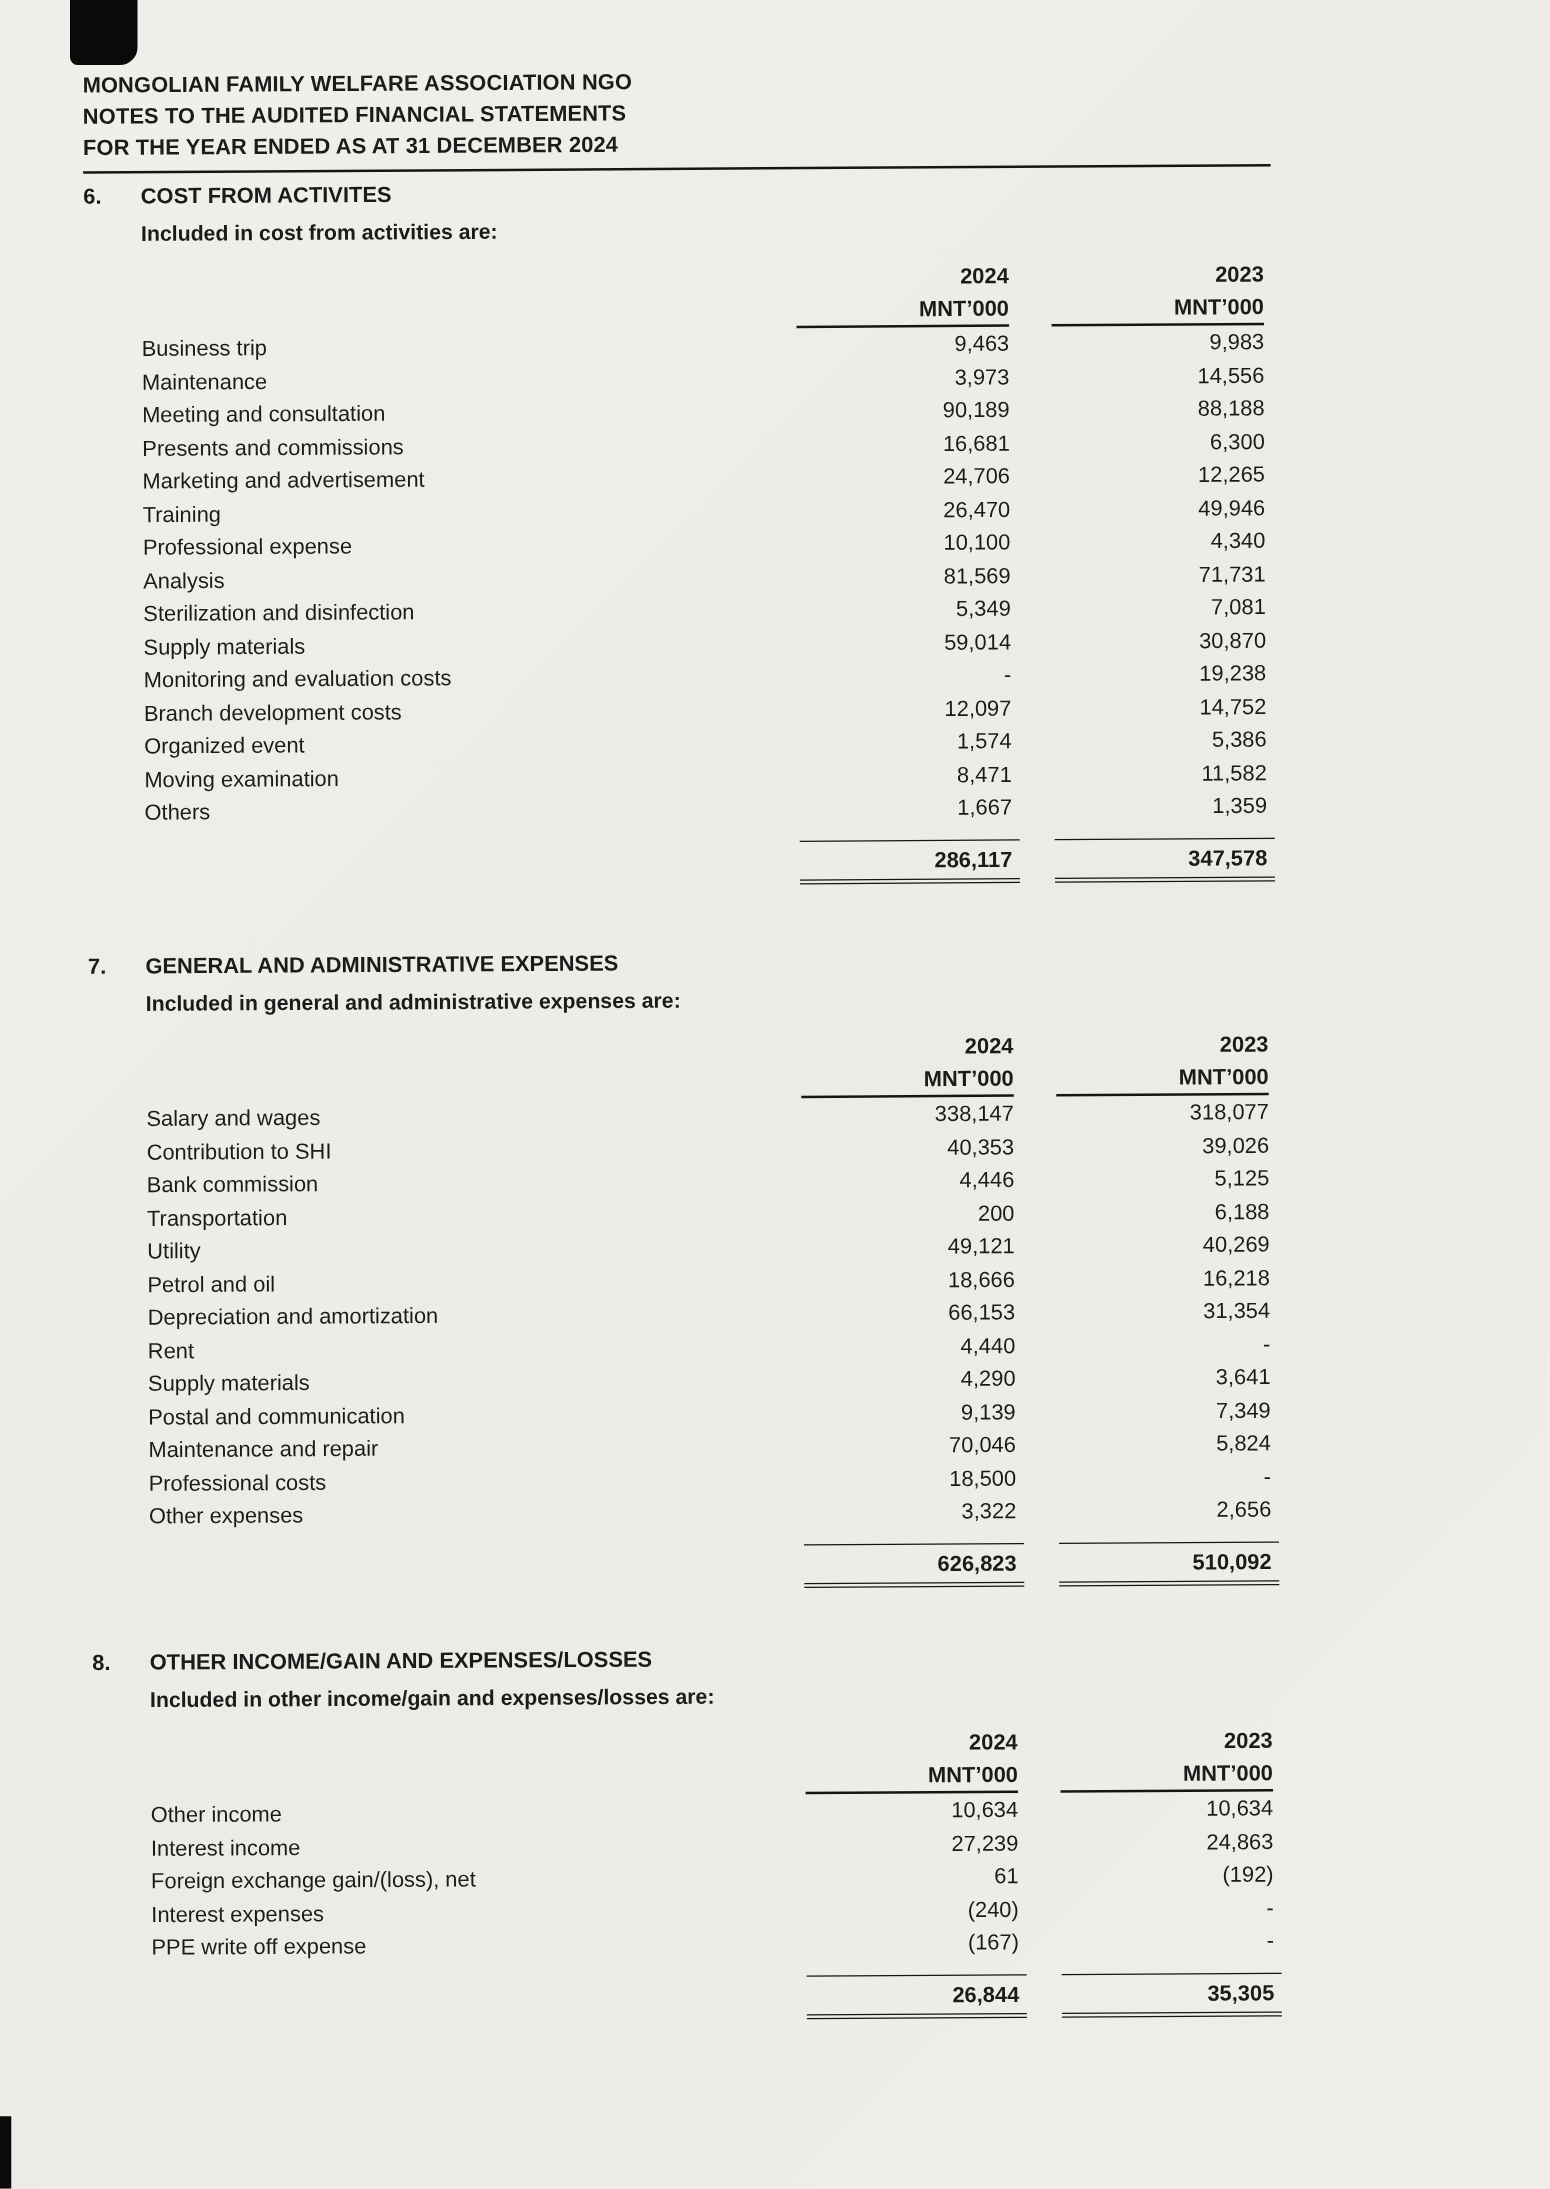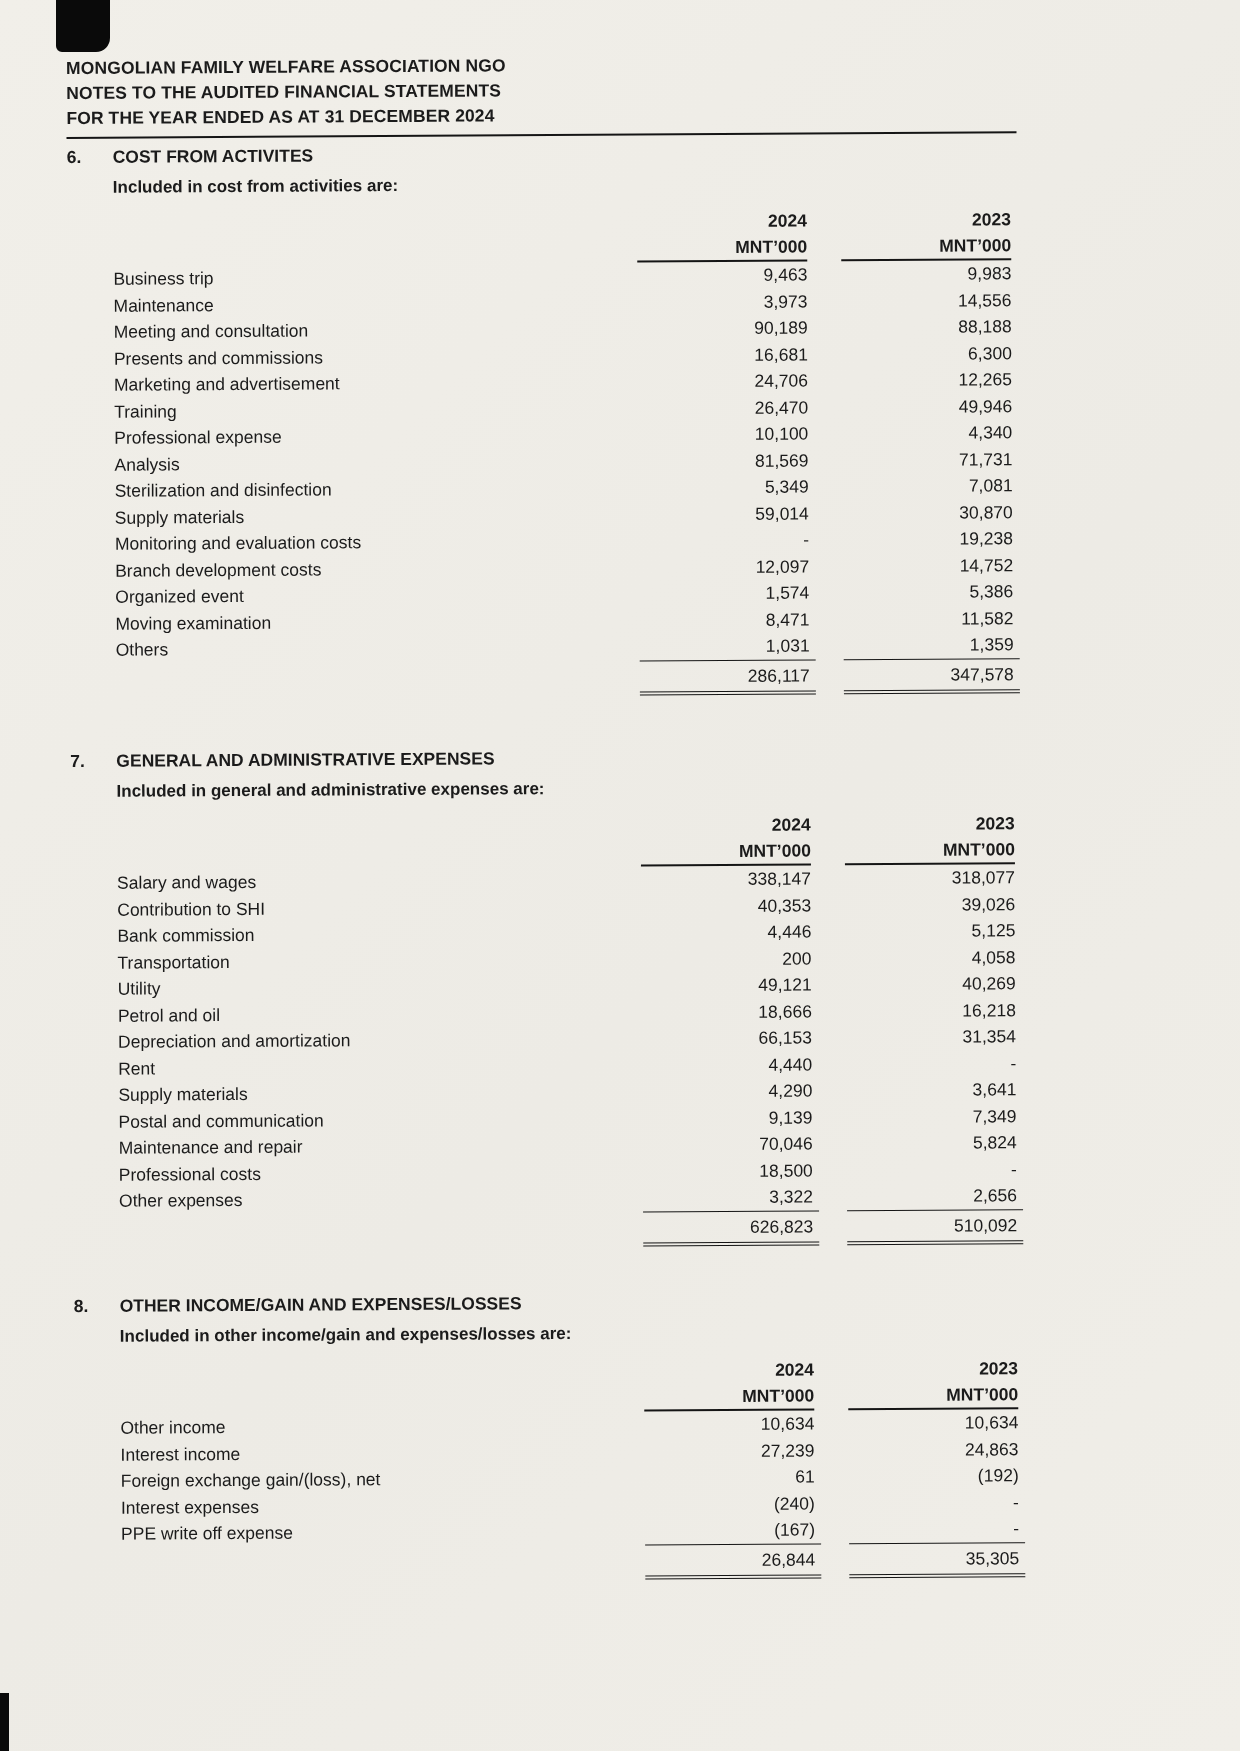--- a/index.html
+++ b/index.html
@@ -36,25 +36,25 @@
   .sec-subtitle{font-weight:bold;font-size:17px;margin:10px 0 0 46px;}
   .table{margin-top:14px;}
   .row{display:flex;align-items:flex-end;}
   .label{flex:1;padding-left:46px;font-size:17.5px;line-height:26.5px;}
   .v{width:170px;text-align:right;font-size:17.5px;line-height:26.5px;padding-right:6px;}
   .gap{width:28px;}
   .head .v{font-weight:bold;}
   .head .yr{line-height:26px;}
   .head .unit{line-height:26px;border-bottom:2.2px solid #151515;}
   .total .v{
-    font-weight:normal;
+    font-weight:bold;
     border-top:1.8px solid #151515;
     border-bottom:4.5px double #151515;
     padding-top:2px;padding-bottom:2px;
-    margin-top:0;
+    margin-top:12px;
   }
 </style>
 </head>
 <body>
 
 <div class="paper"></div>
 <div class="artifact top-blob"></div>
 <div class="artifact bottom-bar"></div>
 
 <div class="content">
@@ -179,21 +179,21 @@
 
   <div class="row">
     <div class="label">Moving examination</div>
     <div class="v">8,471</div>
     <div class="gap"></div>
     <div class="v">11,582</div>
   </div>
 
   <div class="row">
     <div class="label">Others</div>
-    <div class="v">1,031</div>
+    <div class="v">1,667</div>
     <div class="gap"></div>
     <div class="v">1,359</div>
   </div>
 </div>
       <div class="row total">
         <div class="label"></div>
         <div class="v">286,117</div>
         <div class="gap"></div>
         <div class="v">347,578</div>
       </div>
@@ -238,21 +238,21 @@
     <div class="label">Bank commission</div>
     <div class="v">4,446</div>
     <div class="gap"></div>
     <div class="v">5,125</div>
   </div>
 
   <div class="row">
     <div class="label">Transportation</div>
     <div class="v">200</div>
     <div class="gap"></div>
-    <div class="v">4,058</div>
+    <div class="v">6,188</div>
   </div>
 
   <div class="row">
     <div class="label">Utility</div>
     <div class="v">49,121</div>
     <div class="gap"></div>
     <div class="v">40,269</div>
   </div>
 
   <div class="row">

